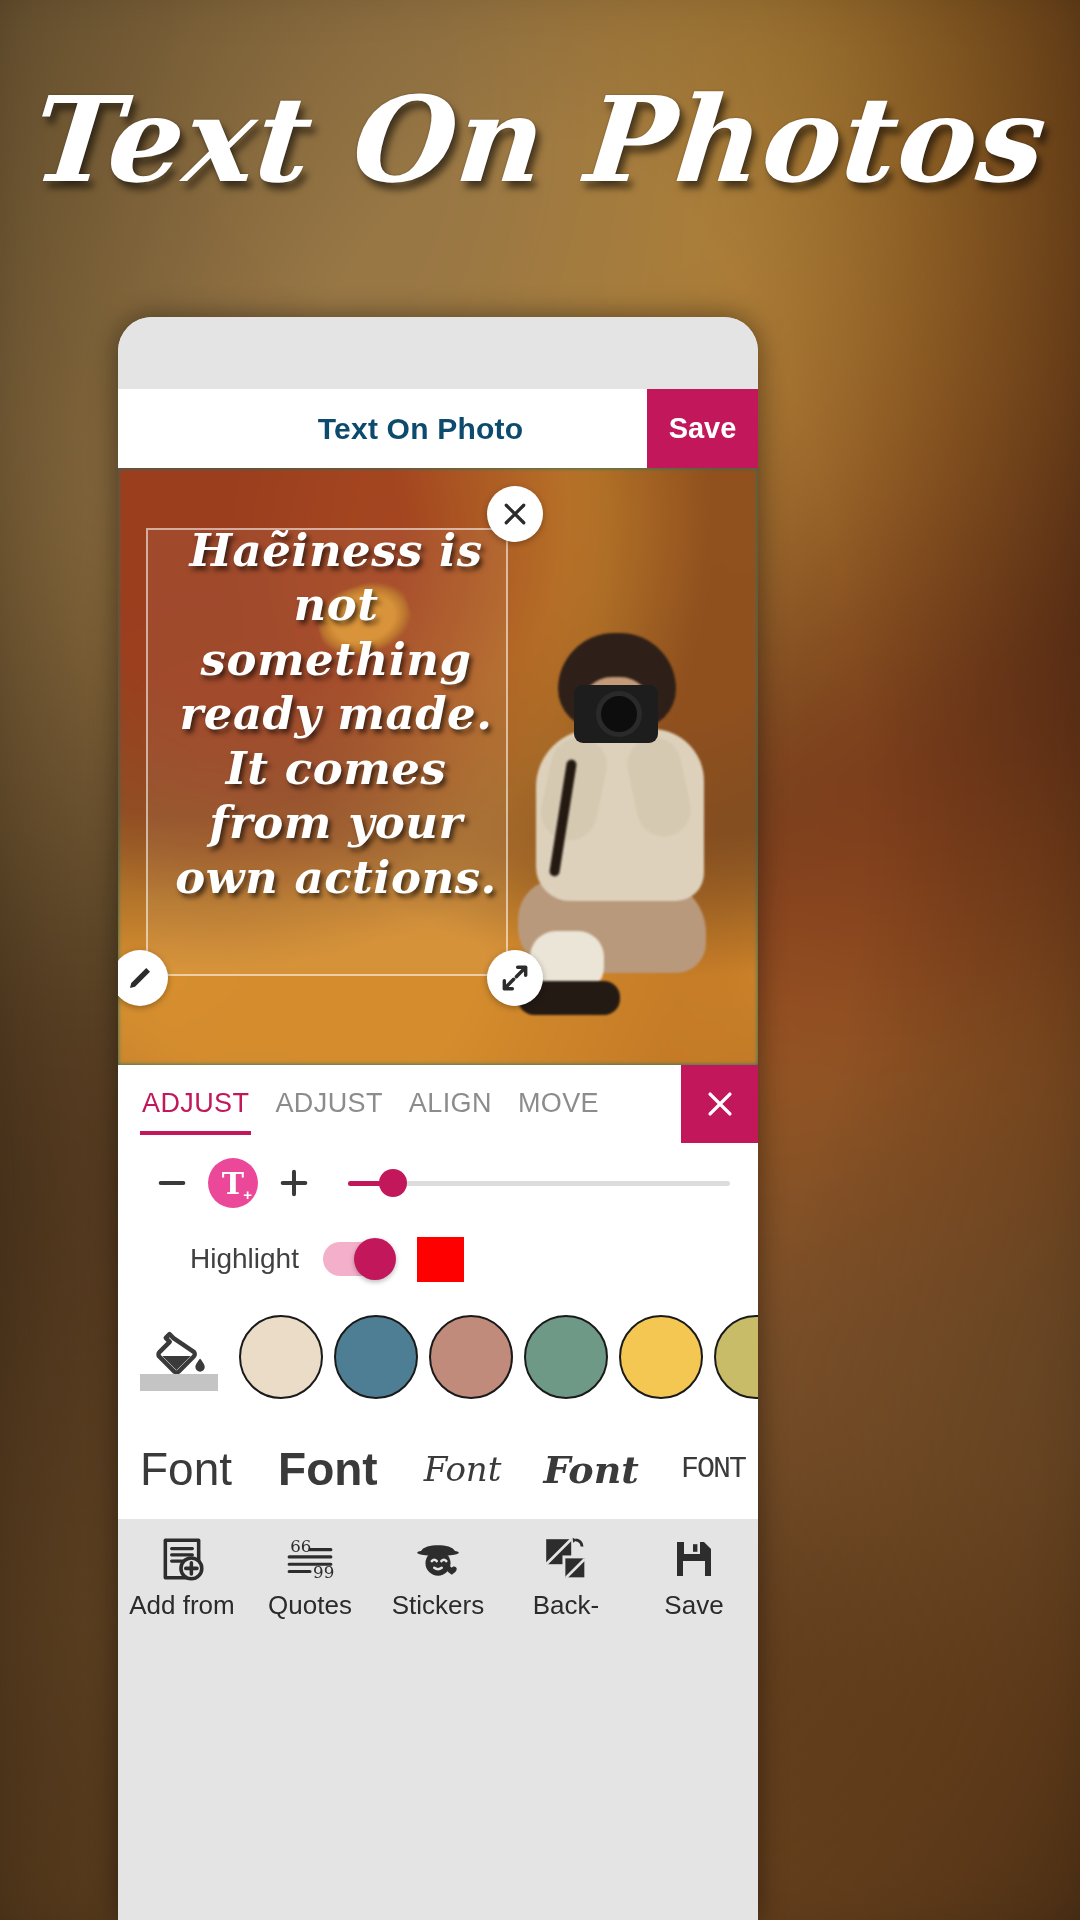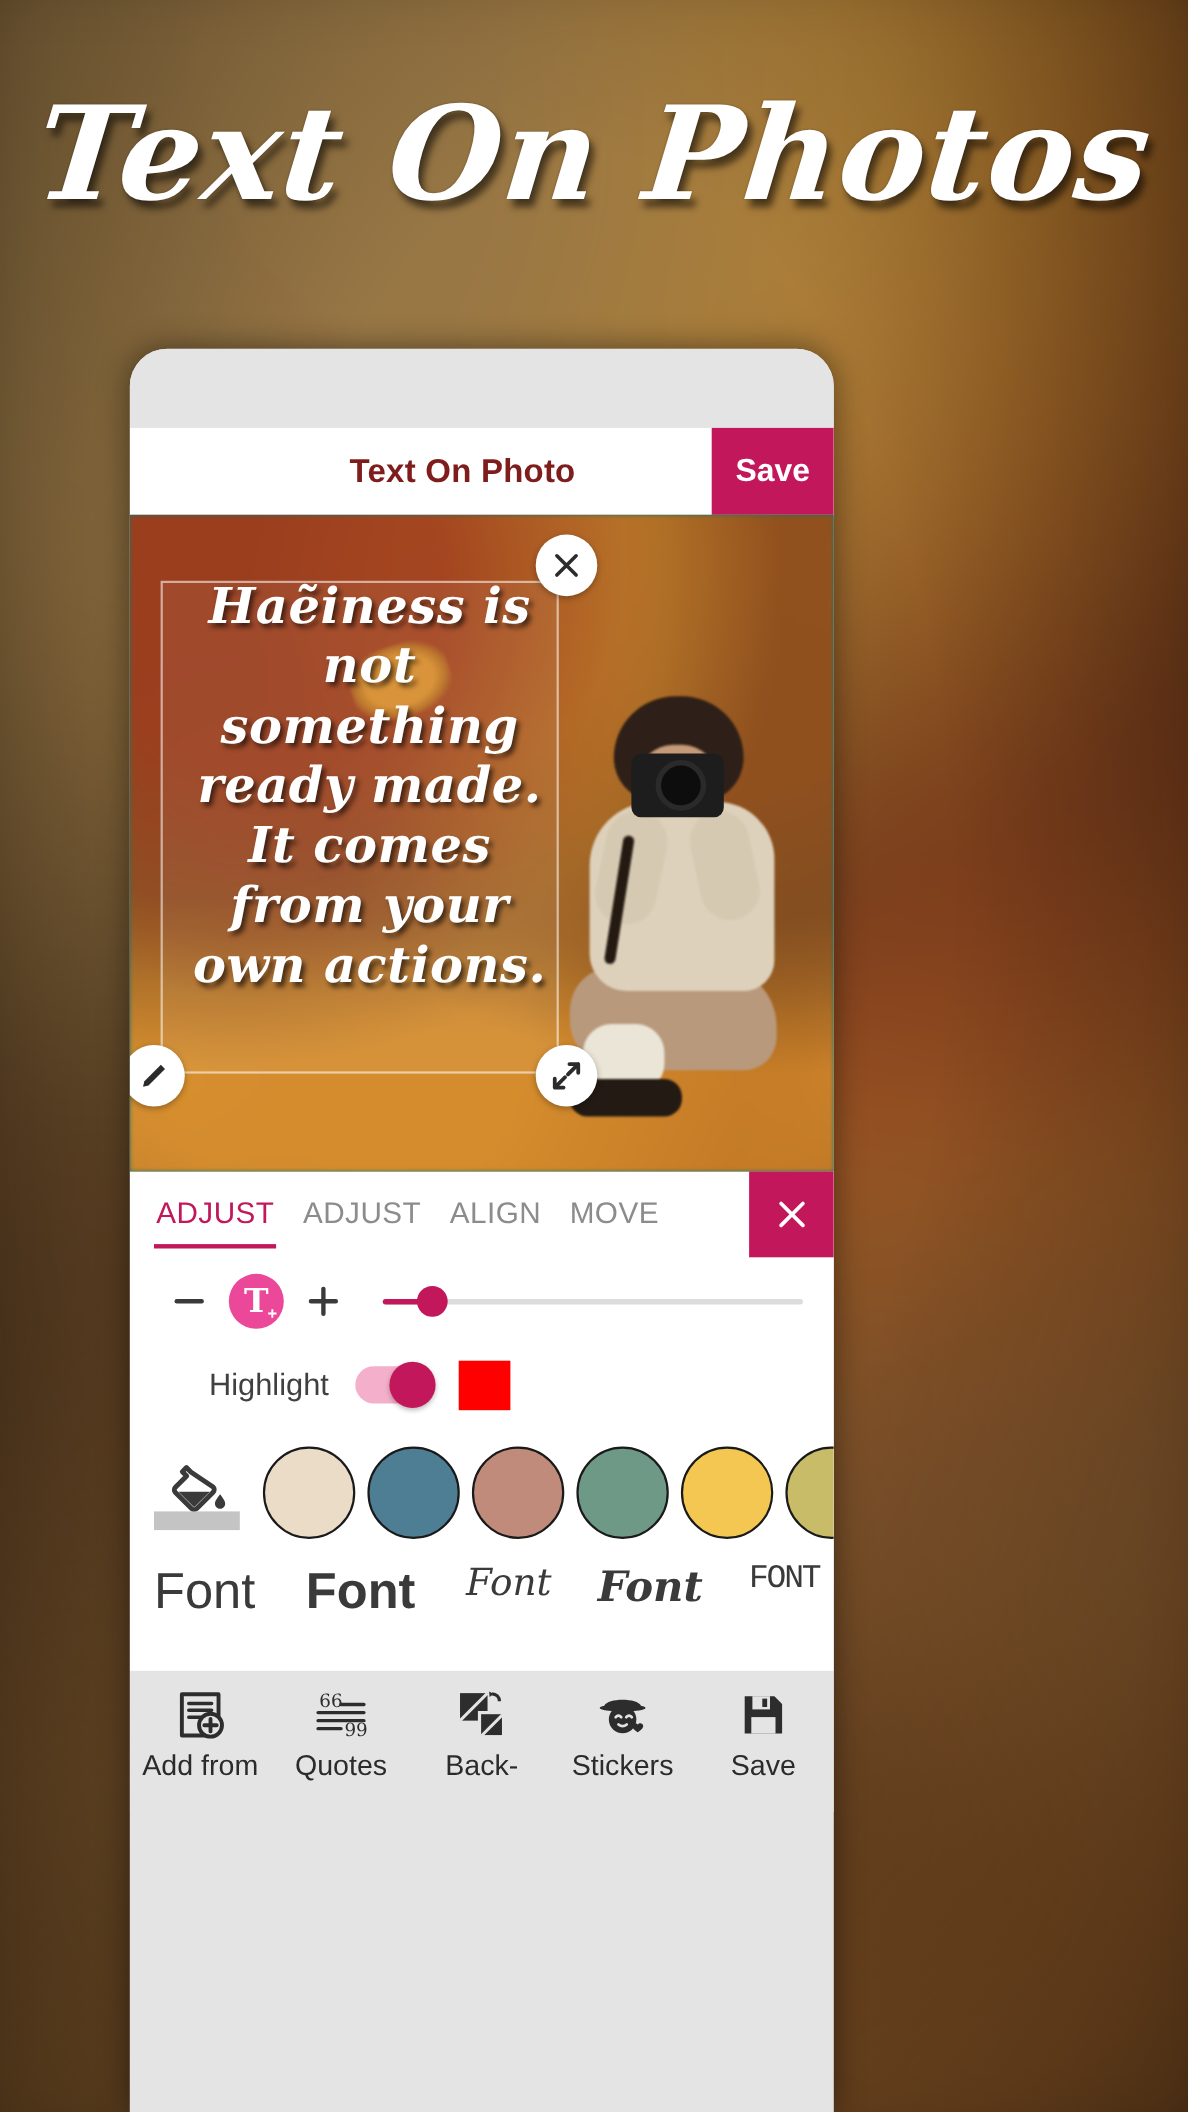--- a/index.html
+++ b/index.html
@@ -64,21 +64,21 @@
     overflow:hidden; z-index:6;
   }
   #phone-bezel { height:72px; background:#e4e4e4; }
 
   
   #appbar {
     height:79px; background:#fff; display:flex; align-items:stretch;
   }
   #appbar-title {
     flex:1; display:flex; align-items:center; justify-content:center;
-    font-size:30px; font-weight:700; color:#7f1d1d; letter-spacing:.2px;
+    font-size:30px; font-weight:700; color:#0c4a6e; letter-spacing:.2px;
     padding-left:76px;
   }
   #appbar-save {
     width:111px; background:#C2185B; color:#fff;
     display:flex; align-items:center; justify-content:center;
     font-size:29px; font-weight:700; cursor:pointer;
   }
 
   
   #canvas {
@@ -254,21 +254,21 @@
     display:flex; flex-direction:column; align-items:center; justify-content:center;
   }
   #bucket-bar { position:absolute; bottom:16px; left:8px; width:78px; height:17px; background:#c4c4c4; }
   .swatch {
     width:84px; min-width:84px; height:84px; border-radius:50%;
     border:2px solid #1a1a1a; margin-left:11px; cursor:pointer;
   }
 
   
   #fontrow {
-    height:100px; display:flex; align-items:flex-start; padding:0 22px; gap:0; overflow:hidden;
+    height:100px; display:flex; align-items:center; padding:0 22px; gap:0; overflow:hidden;
   }
   .fontsample { color:#3a3a3a; cursor:pointer; white-space:nowrap; }
   .fs0 { font-size:46px; font-family:"Liberation Sans", sans-serif; margin-right:46px; }
   .fs1 { font-size:46px; font-weight:700; font-family:"Liberation Sans", sans-serif; margin-right:46px; }
   .fs2 { font-size:34px; font-family:"DejaVu Serif", serif; font-style:italic; margin-right:42px; }
   .fs3 { font-size:38px; font-family:"DejaVu Serif", serif; font-style:italic; font-weight:700; margin-right:42px; }
   .fs4 { font-size:30px; font-family:"Liberation Mono", monospace; letter-spacing:-2px; margin-right:42px; }
 
   
   #bottomnav {
@@ -440,48 +440,48 @@
           <text x="13.5" y="21" font-size="8" font-family="DejaVu Serif, serif" fill="#2d2d2d">99</text>
           <path d="M12 7.5 H22 M2 11 H22 M2 14.5 H22 M2 18 H12" stroke="#2d2d2d" stroke-width="1.5" stroke-linecap="round"></path>
         </svg>
       </span>
       <span class="navlabel">Quotes</span>
     </div>
 
     <div class="navitem">
       <span class="navicon">
         <svg width="50" height="50" viewBox="0 0 24 24" aria-hidden="true">
-          <rect x="2.5" y="2.5" width="12" height="12" fill="#2d2d2d"></rect>
-          <path d="M2.5 14.5 L14.5 2.5" stroke="#e4e4e4" stroke-width="1.3"></path>
-          <rect x="11" y="11" width="10.5" height="10.5" fill="#2d2d2d" stroke="#e4e4e4" stroke-width="1.4"></rect>
-          <path d="M12 21 L21 12" stroke="#e4e4e4" stroke-width="1.3"></path>
-          <path d="M16.5 2.8 a3.2 3.2 0 0 1 3.2 3.2" fill="none" stroke="#2d2d2d" stroke-width="1.4"></path>
-          <path d="M15.2 1.8 L17.2 2.9 L15.4 4.2 Z" fill="#2d2d2d"></path>
-        </svg>
-      </span>
-      <span class="navlabel">Back-</span>
-    </div>
-
-    <div class="navitem">
-      <span class="navicon">
-        <svg width="50" height="50" viewBox="0 0 24 24" aria-hidden="true">
           <path d="M4 8 C5.5 4.5 18.5 4.5 20 8 L20 9 L4 9 Z" fill="#2d2d2d"></path>
           <ellipse cx="12" cy="9" rx="10" ry="1.5" fill="#2d2d2d"></ellipse>
           <circle cx="12" cy="14" r="6" fill="#2d2d2d"></circle>
           <path d="M9 13 q1.2-1.4 2.4 0" stroke="#e4e4e4" stroke-width="1.2" fill="none" stroke-linecap="round"></path>
           <path d="M13.6 13 q1.2-1.4 2.4 0" stroke="#e4e4e4" stroke-width="1.2" fill="none" stroke-linecap="round"></path>
           <path d="M10.2 16.2 q1.8 1.4 3.6 0" stroke="#e4e4e4" stroke-width="1.2" fill="none" stroke-linecap="round"></path>
           <path d="M18.6 16.2 c .8-1.1 2.4-.6 2.4 .6 c0 1.1-1.4 2-2.4 2.8 c-1-.8-2.4-1.7-2.4-2.8 c0-1.2 1.6-1.7 2.4-.6 Z" fill="#2d2d2d"></path>
         </svg>
       </span>
       <span class="navlabel">Stickers</span>
     </div>
 
     <div class="navitem">
       <span class="navicon">
+        <svg width="50" height="50" viewBox="0 0 24 24" aria-hidden="true">
+          <rect x="2.5" y="2.5" width="12" height="12" fill="#2d2d2d"></rect>
+          <path d="M2.5 14.5 L14.5 2.5" stroke="#e4e4e4" stroke-width="1.3"></path>
+          <rect x="11" y="11" width="10.5" height="10.5" fill="#2d2d2d" stroke="#e4e4e4" stroke-width="1.4"></rect>
+          <path d="M12 21 L21 12" stroke="#e4e4e4" stroke-width="1.3"></path>
+          <path d="M16.5 2.8 a3.2 3.2 0 0 1 3.2 3.2" fill="none" stroke="#2d2d2d" stroke-width="1.4"></path>
+          <path d="M15.2 1.8 L17.2 2.9 L15.4 4.2 Z" fill="#2d2d2d"></path>
+        </svg>
+      </span>
+      <span class="navlabel">Back-</span>
+    </div>
+
+    <div class="navitem">
+      <span class="navicon">
         <svg width="48" height="48" viewBox="0 0 24 24" aria-hidden="true">
           <path d="M3.5 3.5 H17 L20.5 7 V20.5 H3.5 Z" fill="#2d2d2d"></path>
           <rect x="7" y="3.5" width="8" height="6" fill="#e4e4e4"></rect>
           <rect x="11.5" y="4.6" width="2.2" height="3.8" fill="#2d2d2d"></rect>
           <rect x="6.5" y="13" width="11" height="7.5" fill="#e4e4e4"></rect>
         </svg>
       </span>
       <span class="navlabel">Save</span>
     </div>
 

